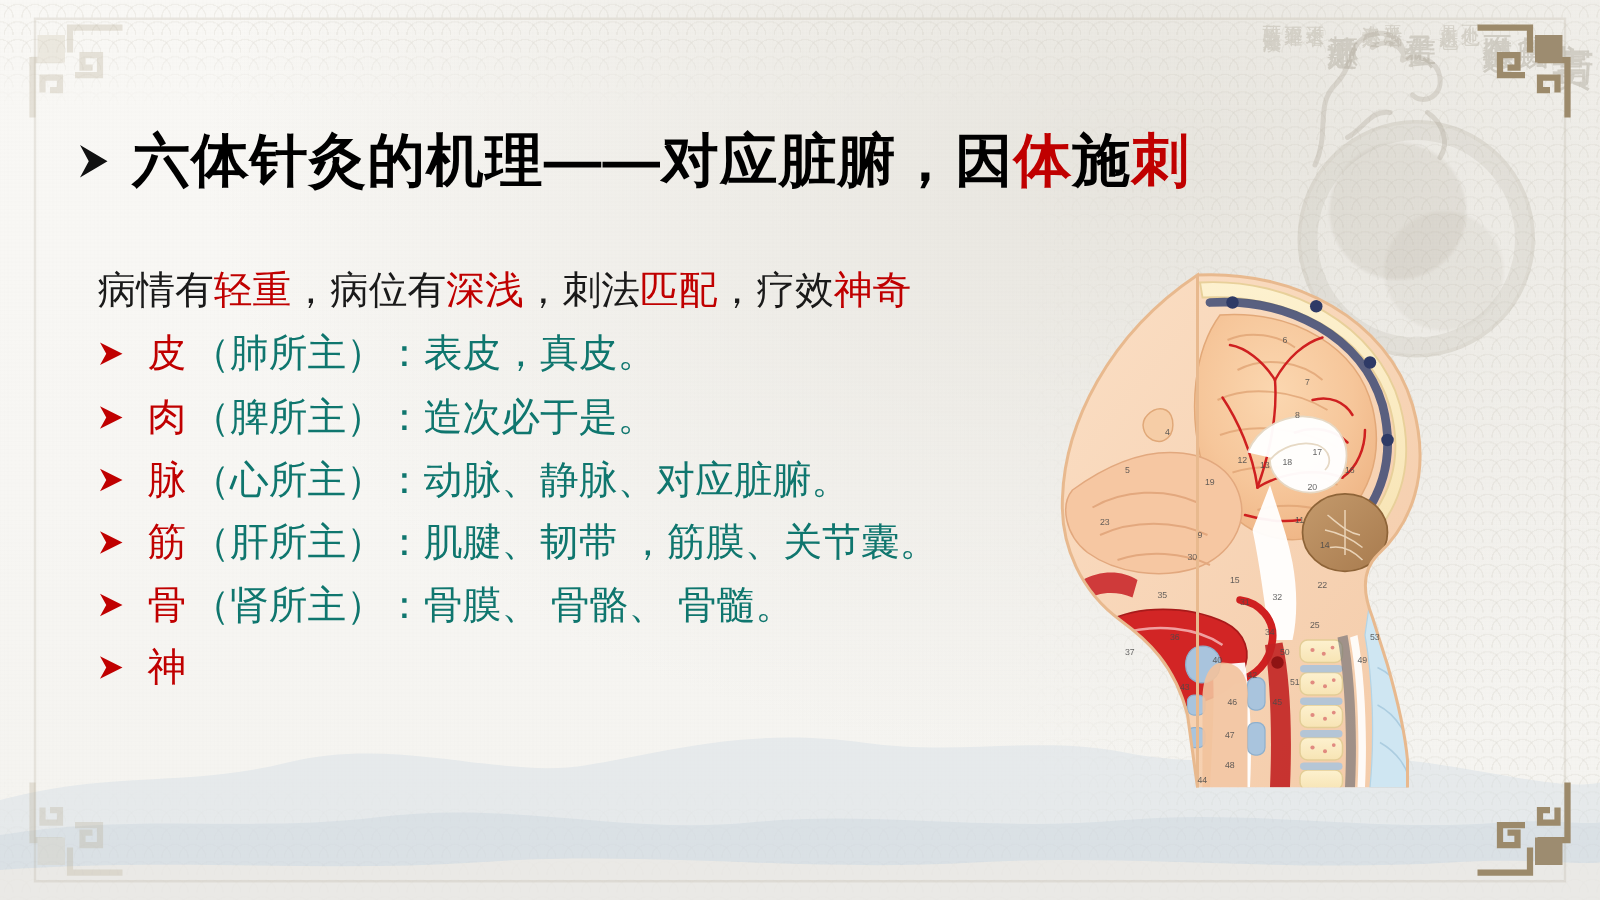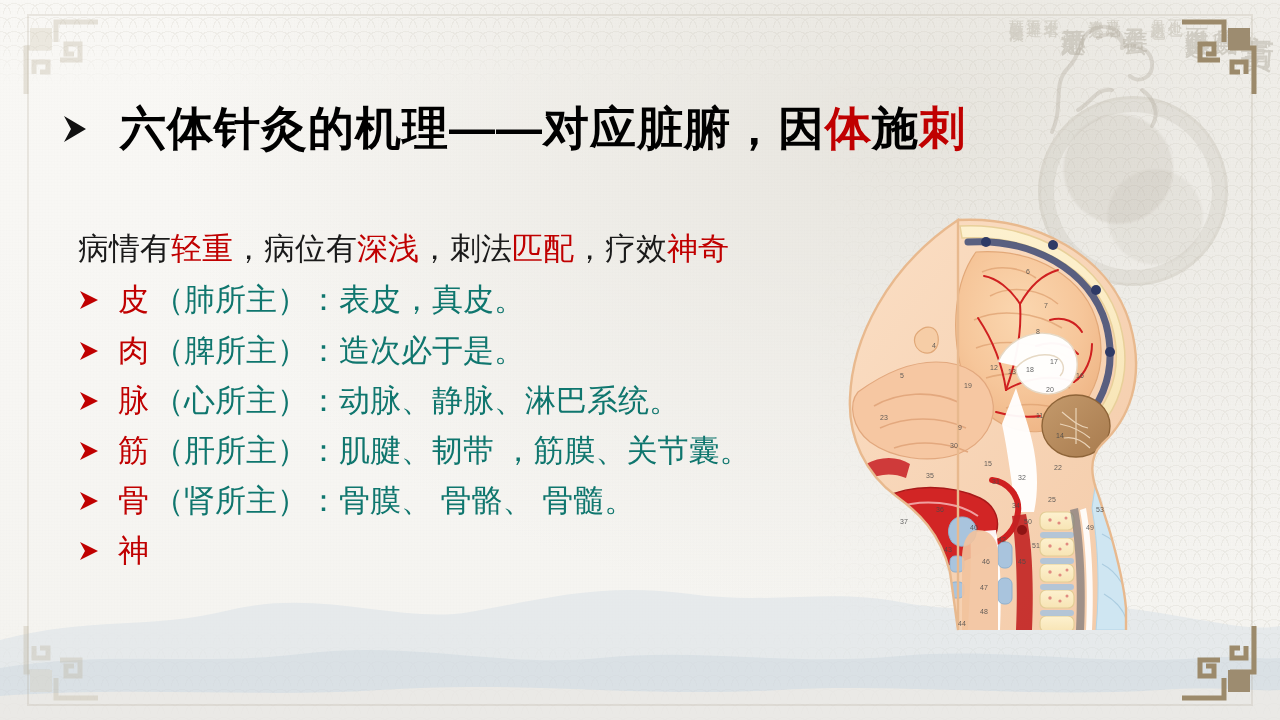--- a/index.html
+++ b/index.html
@@ -112,37 +112,37 @@
   .anatomy {
     position: absolute;
     left: 840px; top: 212px;
     width: 340px; height: 420px;
   }
 
   
   .title {
     position: absolute;
     left: 62px; top: 98px;
-    display: flex; align-items: center; gap: 32px;
+    display: flex; align-items: center; gap: 18px;
     font-size: 46px;
     font-weight: bold;
     color: #000;
     letter-spacing: 1px;
     white-space: nowrap;
     font-family: "Liberation Sans", "DejaVu Sans", sans-serif;
   }
   .title .arrow-black {
     flex: 0 0 auto;
     width: 26px; height: 30px;
   }
   .title .red { color: #c00000; }
 
   .body-block {
     position: absolute;
-    left: 78px; top: 229px;
+    left: 78px; top: 212px;
     width: 830px;
   }
   .intro-line {
     font-size: 31px;
     color: #1a1a1a;
     line-height: 1.30;
     margin-bottom: 6px;
     white-space: nowrap;
   }
   .intro-line .red { color: #c00000; }
@@ -482,21 +482,21 @@
             <path d="M2 2 L20 11 L2 20 L7 11 Z" fill="#c00000"></path>
           </svg>
           <span class="key">肉</span>
           <span class="rest">（脾所主）：造次必于是。</span>
         </div>
         <div class="bullet-row">
           <svg class="arrow-red" viewBox="0 0 22 22">
             <path d="M2 2 L20 11 L2 20 L7 11 Z" fill="#c00000"></path>
           </svg>
           <span class="key">脉</span>
-          <span class="rest">（心所主）：动脉、静脉、淋巴系统。</span>
+          <span class="rest">（心所主）：动脉、静脉、对应脏腑。</span>
         </div>
         <div class="bullet-row">
           <svg class="arrow-red" viewBox="0 0 22 22">
             <path d="M2 2 L20 11 L2 20 L7 11 Z" fill="#c00000"></path>
           </svg>
           <span class="key">筋</span>
           <span class="rest">（肝所主）：肌腱、韧带 ，筋膜、关节囊。</span>
         </div>
         <div class="bullet-row">
           <svg class="arrow-red" viewBox="0 0 22 22">

